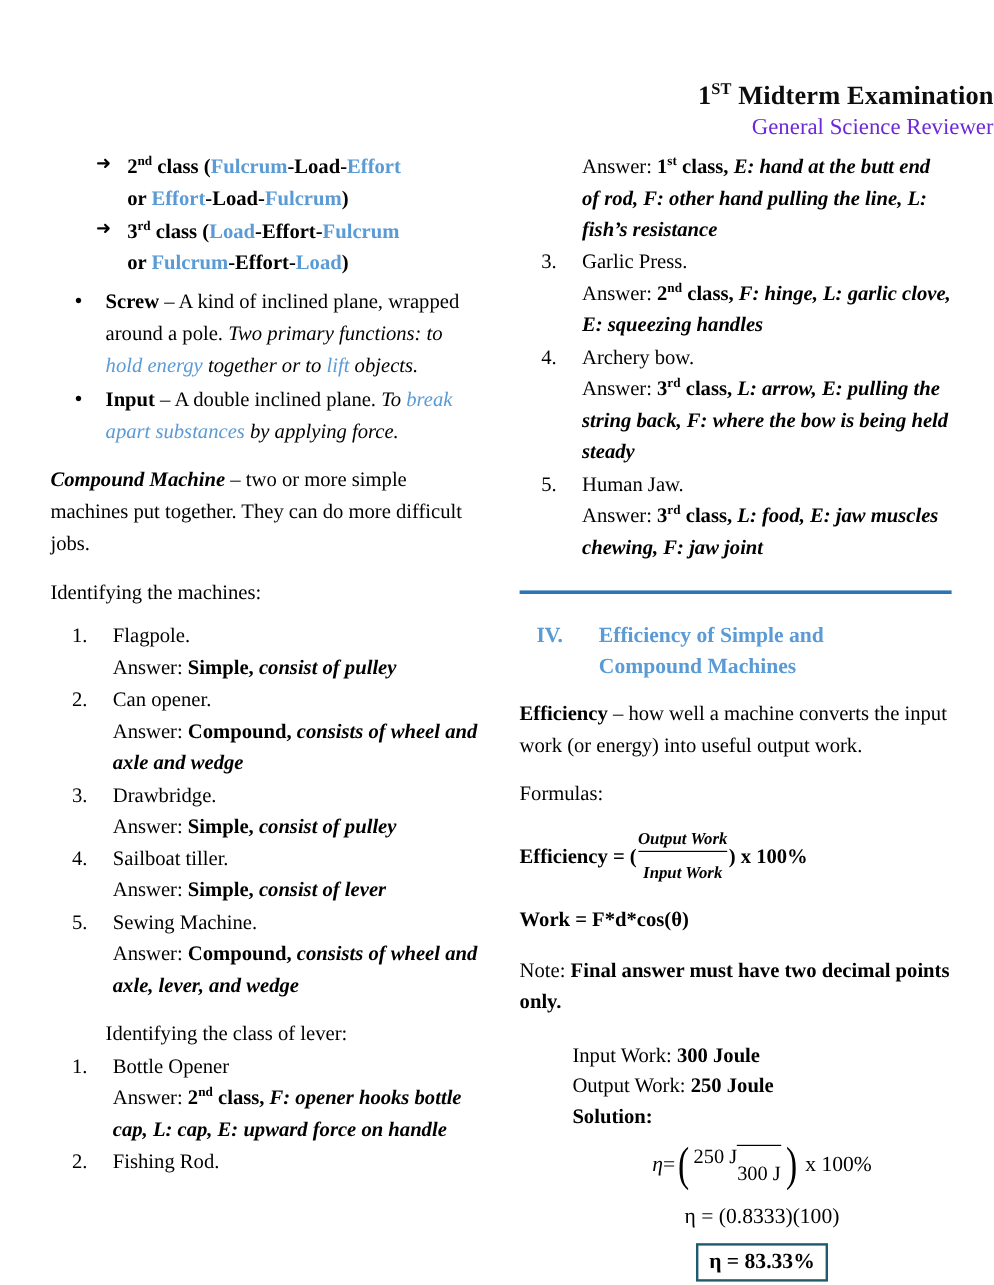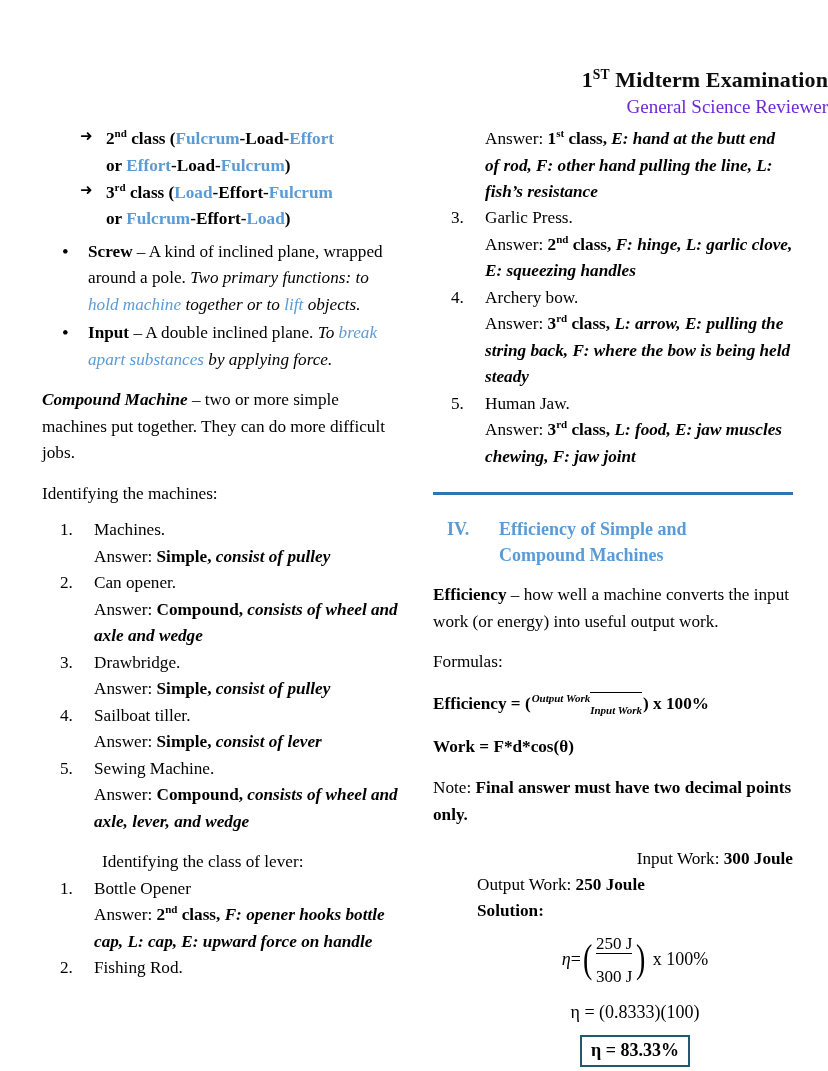--- a/index.html
+++ b/index.html
@@ -161,25 +161,26 @@
   .formula-line {
     font-size: 17.2px;
     font-weight: bold;
     margin-top: 16px;
     display: flex;
     align-items: center;
     line-height: 1.2;
   }
   .frac {
     display: inline-flex;
+    flex-direction: column;
     text-align: center;
     vertical-align: middle;
     font-style: italic;
     font-weight: bold;
-    font-size: 11px;
+    font-size: 14px;
     line-height: 1.15;
     margin: 0 1px;
   }
   .frac .den { border-top: 1.6px solid #000; padding-top: 11px; }
   .frac .num { padding-bottom: 1px; }
 
   
   .example {
     margin-left: 44px;
     margin-top: 18px;
@@ -194,21 +195,21 @@
     text-align: center;
     margin-top: 10px;
     font-size: 18px;
     display: flex;
     justify-content: center;
     align-items: center;
   }
   .eta { font-style: italic; font-family: "Liberation Serif", serif; }
   .frac-num {
     display: inline-flex;
-    flex-direction: column;
+    flex-direction: row;
     text-align: center;
     line-height: 1.14;
     font-size: 17px;
     margin: 0 2px;
   }
   .frac-num .den { border-top: 1.5px solid #000; padding-top: 13px; }
   .paren-tall {
     font-size: 40px;
     line-height: 0.62;
     font-weight: 300;
@@ -245,39 +246,39 @@
           <span id="lc0l1"><span class="b">2</span><sup class="b">nd</sup><span class="b"> class (</span><span class="b blue">Fulcrum</span><span class="b">-</span><span class="b">Load</span><span class="b">-</span><span class="b blue">Effort</span></span><br>
           <span id="lc0l2"><span class="b">or </span><span class="b blue">Effort</span><span class="b">-</span><span class="b">Load</span><span class="b">-</span><span class="b blue">Fulcrum</span><span class="b">)</span></span>
         </li>
         <li>
           <span id="lc1l1"><span class="b">3</span><sup class="b">rd</sup><span class="b"> class (</span><span class="b blue">Load</span><span class="b">-</span><span class="b">Effort</span><span class="b">-</span><span class="b blue">Fulcrum</span></span><br>
           <span id="lc1l2"><span class="b">or </span><span class="b blue">Fulcrum</span><span class="b">-</span><span class="b">Effort</span><span class="b">-</span><span class="b blue">Load</span><span class="b">)</span></span>
         </li>
       </ul>
 
       <ul class="dot" style="margin-top:6px;">
-        <li id="sm0"><span class="b">Screw</span><span> – A kind of inclined plane, wrapped around a pole. </span><span class="i">Two primary functions: to </span><span class="i blue">hold machine</span><span class="i"> together or to </span><span class="i blue">lift</span><span class="i"> objects.</span></li>
+        <li id="sm0"><span class="b">Screw</span><span> – A kind of inclined plane, wrapped around a pole. </span><span class="i">Two primary functions: to </span><span class="i blue">hold energy</span><span class="i"> together or to </span><span class="i blue">lift</span><span class="i"> objects.</span></li>
         <li id="sm1"><span class="b">Input</span><span> – A double inclined plane. </span><span class="i">To </span><span class="i blue">break apart substances</span><span class="i"> by applying force.</span></li>
       </ul>
 
       <p class="para">
         <span class="bi">Compound Machine</span><span> – two or more simple machines put together. They can do more difficult jobs.</span>
       </p>
 
       <p class="para">Identifying the machines:</p>
 
       <ol class="num" id="machines-list" style="margin-top:10px;">
-          <li><span>Machines.</span><span class="ans"><span>Answer: </span><span class="b">Simple,</span><span class="bi"> consist of pulley</span></span></li>
+          <li><span>Flagpole.</span><span class="ans"><span>Answer: </span><span class="b">Simple,</span><span class="bi"> consist of pulley</span></span></li>
           <li><span>Can opener.</span><span class="ans"><span>Answer: </span><span class="b">Compound,</span><span class="bi"> consists of wheel and axle and wedge</span></span></li>
           <li><span>Drawbridge.</span><span class="ans"><span>Answer: </span><span class="b">Simple,</span><span class="bi"> consist of pulley</span></span></li>
           <li><span>Sailboat tiller.</span><span class="ans"><span>Answer: </span><span class="b">Simple,</span><span class="bi"> consist of lever</span></span></li>
           <li><span>Sewing Machine.</span><span class="ans"><span>Answer: </span><span class="b">Compound,</span><span class="bi"> consists of wheel and axle, lever, and wedge</span></span></li>
         </ol>
 
-      <p class="para" style="margin-left:60px;">Identifying the class of lever:</p>
+      <p class="para" style="margin-left:46px;">Identifying the class of lever:</p>
 
       <ol class="num" id="levers-left" style="margin-top:0;">
           <li><span>Bottle Opener</span><span class="ans"><span>Answer: </span><span class="b">2<sup>nd</sup> class,</span><span class="bi"> F: opener hooks bottle cap, L: cap, E: upward force on handle</span></span></li>
           <li><span>Fishing Rod.</span></li>
         </ol>
 
     </div>
 
     <div class="col right">
 
@@ -317,21 +318,21 @@
       </div>
 
       <div class="formula-line" style="margin-top:20px;">Work = F*d*cos(θ)</div>
 
       <p class="para" style="margin-top:18px;">
         <span>Note: </span><span class="b">Final answer must have two decimal points only.</span>
       </p>
 
       <div class="example">
 
-        <div class="line" style="margin-top:12px;text-align:right;">
+        <div class="line" style="margin-top:12px;">
           <span>Input Work: </span><span class="b">300 Joule</span>
         </div>
         <div class="line">
           <span>Output Work: </span><span class="b">250 Joule</span>
         </div>
         <div class="line b">Solution:</div>
 
         <div class="math-center">
           <span class="eta">η</span>
           <span> = </span>

